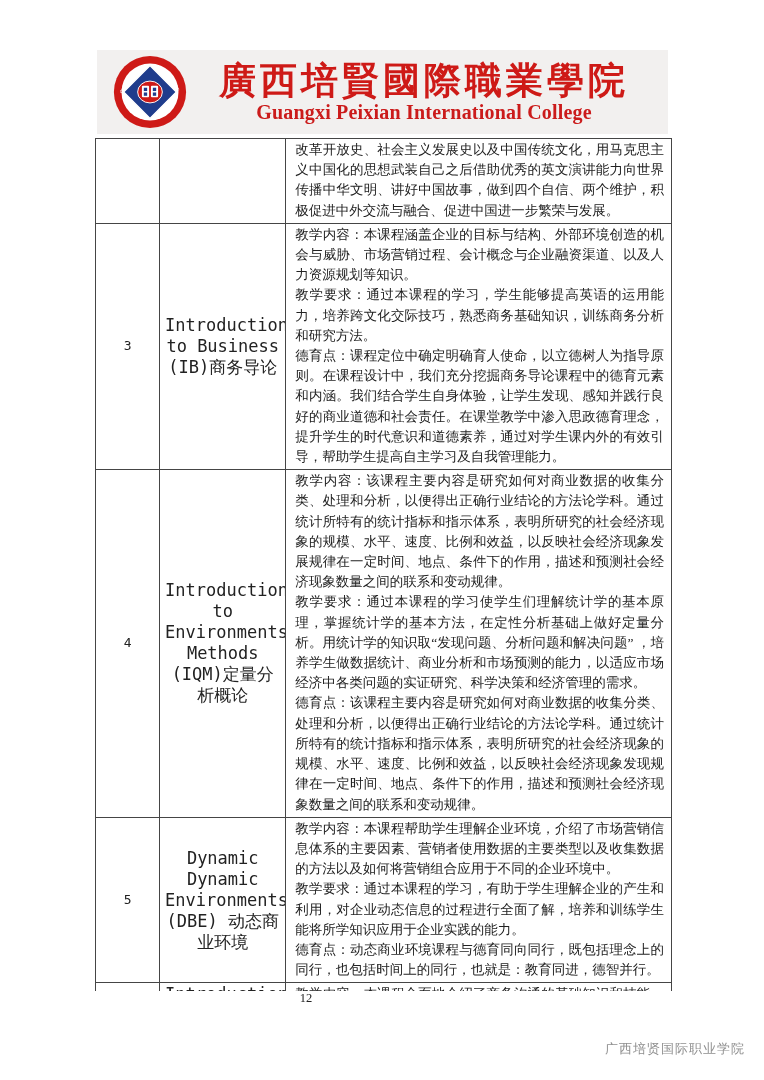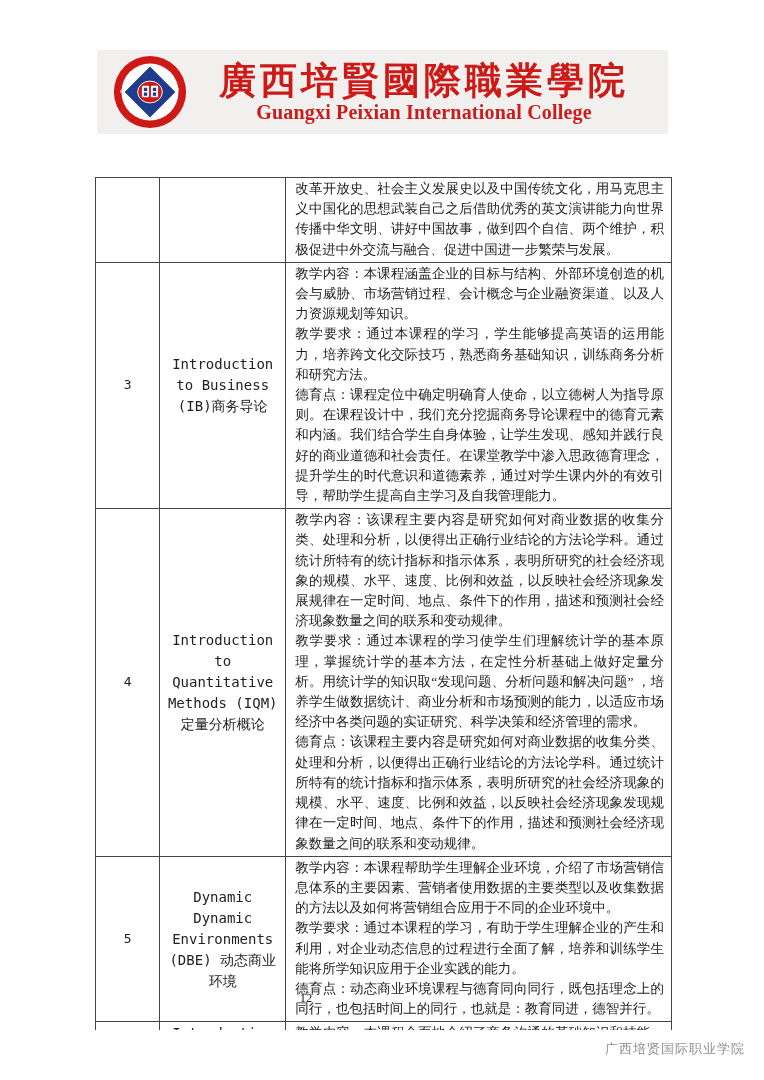--- a/index.html
+++ b/index.html
@@ -37,34 +37,33 @@
     color: #cb1b1b;
     letter-spacing: 0.2px;
     white-space: nowrap;
   }
 
   
   .table-wrap {
     position: absolute; left: 95px; top: 138px;
     width: 579px; height: 853px;
     overflow: hidden;
-    margin-top: 39px;
   }
   table.course-table {
     border-collapse: collapse; table-layout: fixed;
     width: 577px;
     font-size: 13.5px; line-height: 20.2px;
   }
   .course-table td {
     border: 1px solid #454545;
     vertical-align: middle;
     overflow: hidden;
   }
   .col-no   { width: 64px;  text-align: center; font-family: "DejaVu Sans Mono", monospace; font-size: 13px; }
-  .col-name { width: 126px; text-align: center; font-family: "DejaVu Sans Mono", monospace; font-size: 14px; line-height: 21px; padding: 0 5px; }
+  .col-name { width: 126px; text-align: center; font-family: "DejaVu Sans Mono", monospace; font-size: 17px; line-height: 21px; padding: 0 5px; }
   .col-content { width: 385px; padding: 1px 7px 2px 9px; vertical-align: top; }
   .col-content p { margin: 0; text-align: justify; }
   .col-content p b {
     font-family: "Liberation Sans", sans-serif;
     font-weight: normal;
   }
   tr.r0 { height: 80px; }
   tr.r1 { height: 237px; }
   tr.r2 { height: 340px; }
   tr.r3 { height: 162px; }
@@ -134,21 +133,21 @@
             <td class="col-no">3</td>
             <td class="col-name">Introduction to Business (IB)商务导论</td>
             <td class="col-content">
               <p><b>教学内容：</b>本课程涵盖企业的目标与结构、外部环境创造的机会与威胁、市场营销过程、会计概念与企业融资渠道、以及人力资源规划等知识。</p>
               <p><b>教学要求：</b>通过本课程的学习，学生能够提高英语的运用能力，培养跨文化交际技巧，熟悉商务基础知识，训练商务分析和研究方法。</p>
               <p><b>德育点：</b>课程定位中确定明确育人使命，以立德树人为指导原则。在课程设计中，我们充分挖掘商务导论课程中的德育元素和内涵。我们结合学生自身体验，让学生发现、感知并践行良好的商业道德和社会责任。在课堂教学中渗入思政德育理念，提升学生的时代意识和道德素养，通过对学生课内外的有效引导，帮助学生提高自主学习及自我管理能力。</p>
             </td>
           </tr>
           <tr class="r2">
             <td class="col-no">4</td>
-            <td class="col-name">Introduction to Quantitative Methods (IQM)定量分析概论</td>
+            <td class="col-name">Introduction to Environments Methods (IQM)定量分析概论</td>
             <td class="col-content">
               <p><b>教学内容：</b>该课程主要内容是研究如何对商业数据的收集分类、处理和分析，以便得出正确行业结论的方法论学科。通过统计所特有的统计指标和指示体系，表明所研究的社会经济现象的规模、水平、速度、比例和效益，以反映社会经济现象发展规律在一定时间、地点、条件下的作用，描述和预测社会经济现象数量之间的联系和变动规律。</p>
               <p><b>教学要求：</b>通过本课程的学习使学生们理解统计学的基本原理，掌握统计学的基本方法，在定性分析基础上做好定量分析。用统计学的知识取“发现问题、分析问题和解决问题” ，培养学生做数据统计、商业分析和市场预测的能力，以适应市场经济中各类问题的实证研究、科学决策和经济管理的需求。</p>
               <p><b>德育点：</b>该课程主要内容是研究如何对商业数据的收集分类、处理和分析，以便得出正确行业结论的方法论学科。通过统计所特有的统计指标和指示体系，表明所研究的社会经济现象的规模、水平、速度、比例和效益，以反映社会经济现象发现规律在一定时间、地点、条件下的作用，描述和预测社会经济现象数量之间的联系和变动规律。</p>
             </td>
           </tr>
           <tr class="r3">
             <td class="col-no">5</td>
             <td class="col-name">Dynamic Dynamic Environments (DBE) 动态商业环境</td>
             <td class="col-content">

